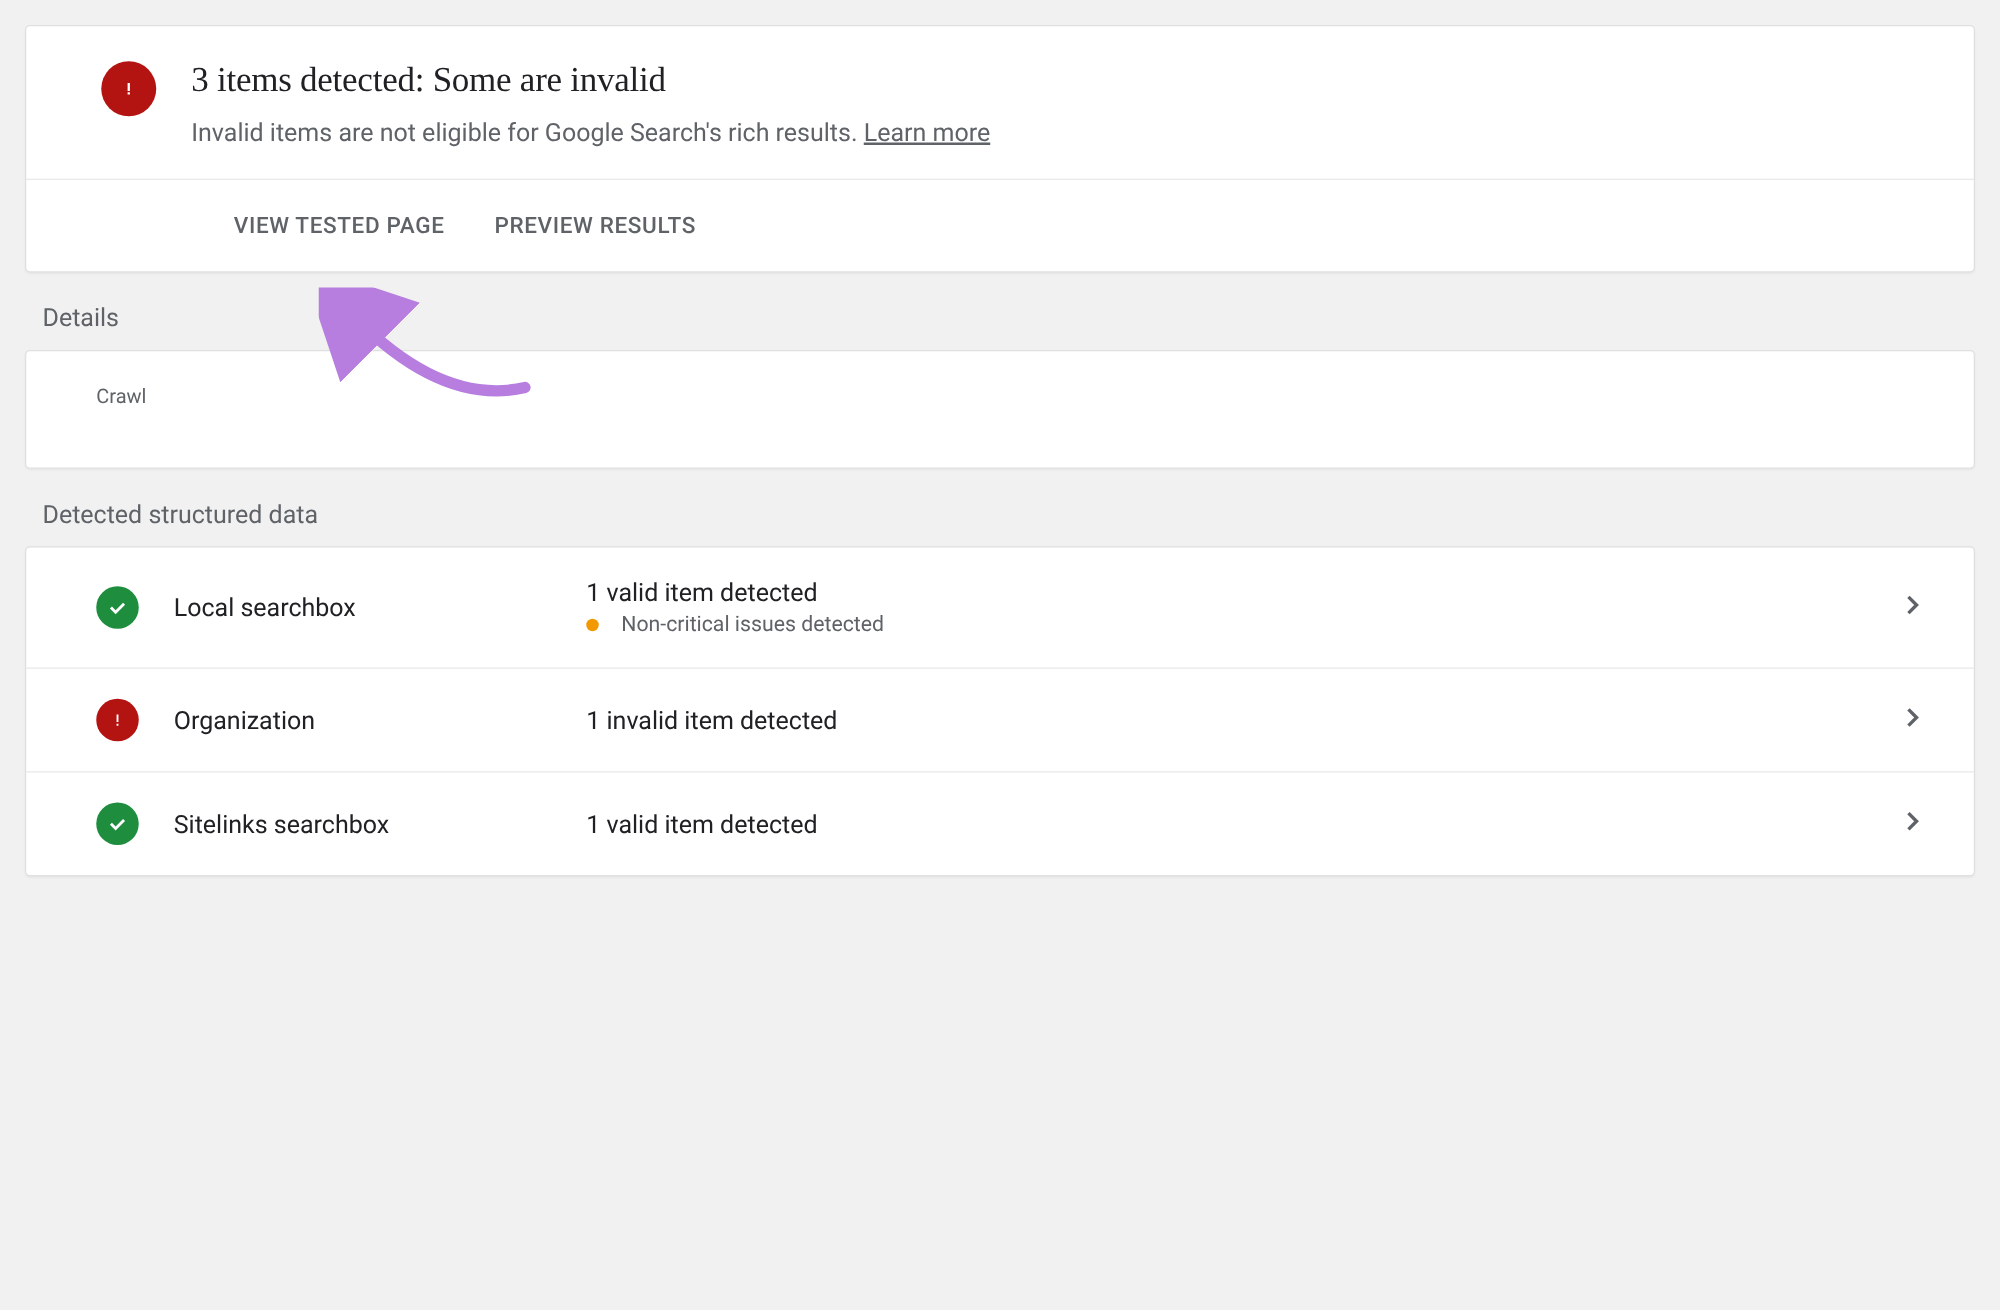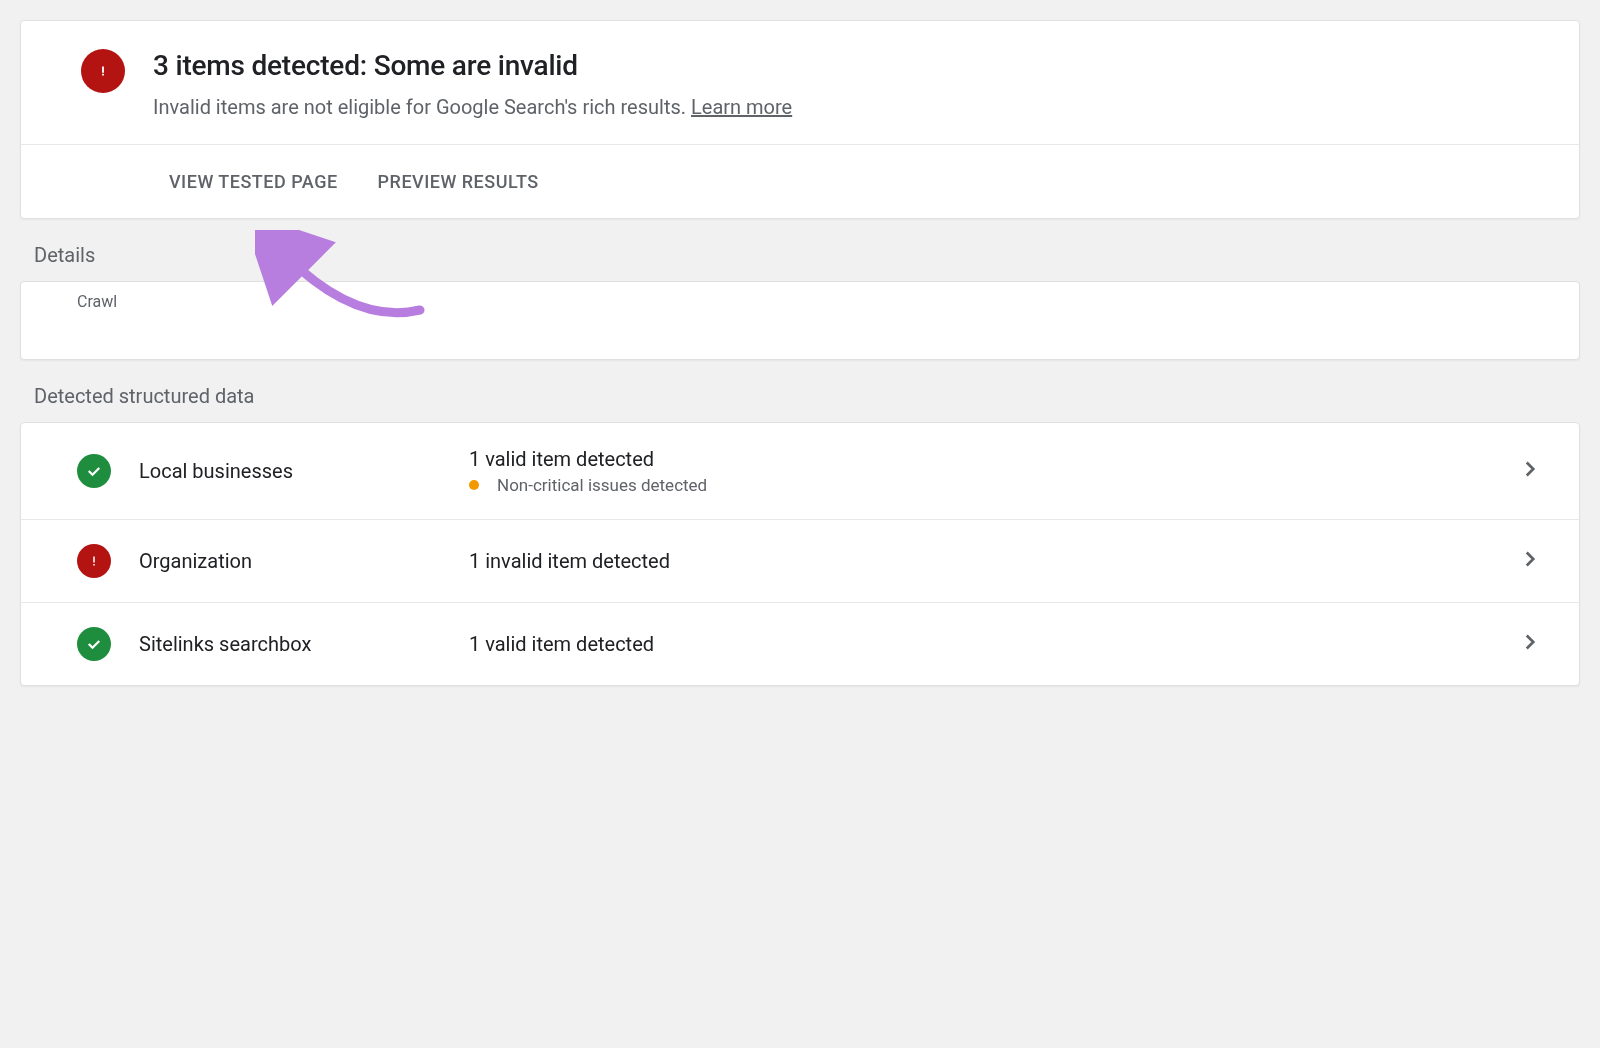--- a/index.html
+++ b/index.html
@@ -47,52 +47,54 @@
     .icon-circle svg {
       width: 22px;
       height: 22px;
     }
     .header-text h1 {
       font-size: 28px;
       font-weight: 500;
       color: #202124;
       margin-bottom: 10px;
       letter-spacing: -0.2px;
+      font-family: Liberation Serif, serif;
     }
     .header-text p {
       font-size: 20px;
       color: #5f6368;
       line-height: 1.5;
     }
     .header-text a {
       color: #5f6368;
       text-decoration: underline;
     }
     .actions-row {
       padding: 26px 32px 26px 148px;
       display: flex;
       gap: 40px;
+      margin-left: 18px;
     }
     .action-btn {
       background: none;
       border: none;
       font-size: 18px;
       font-weight: 500;
       color: #5f6368;
       letter-spacing: 0.5px;
       cursor: pointer;
       font-family: inherit;
     }
     .section-label {
       font-size: 20px;
       color: #5f6368;
       margin: 24px 0 14px 14px;
     }
     .crawl-section {
-      padding: 10px 36px 26px 56px;
+      padding: 26px 36px 26px 56px;
     }
     .crawl-label {
       font-size: 16px;
       color: #5f6368;
       margin-bottom: 22px;
     }
     .crawl-row {
       display: flex;
       align-items: center;
       gap: 28px;
@@ -216,21 +218,21 @@
 <div class="section-label" data-name="structured-data-section-label">Detected structured data</div>
 
 <div class="card" data-name="structured-data-card">
 
   <div class="data-row" data-name="structured-data-row">
     <div class="icon-small icon-success" data-name="checkmark-icon">
       <svg viewBox="0 0 24 24" fill="none" stroke="currentColor" stroke-width="3">
           <polyline points="5 12 10 17 19 8"></polyline>
         </svg>
     </div>
-    <div class="data-name-col" data-name="structured-data-name">Local businesses</div>
+    <div class="data-name-col" data-name="structured-data-name">Local searchbox</div>
     <div class="data-status-col">
       <div class="data-status-title" data-name="structured-data-status">1 valid item detected</div>
       <div class="data-status-sub" data-name="structured-data-substatus">
         <span class="dot-orange" data-name="warning-dot-icon"></span>
         <span data-name="structured-data-sub-text">Non-critical issues detected</span>
       </div>
     </div>
     <div class="chevron" data-name="chevron-right-icon">
       <svg viewBox="0 0 24 24" fill="none" stroke="currentColor" stroke-width="2.5">
           <polyline points="9 6 15 12 9 18"></polyline>

